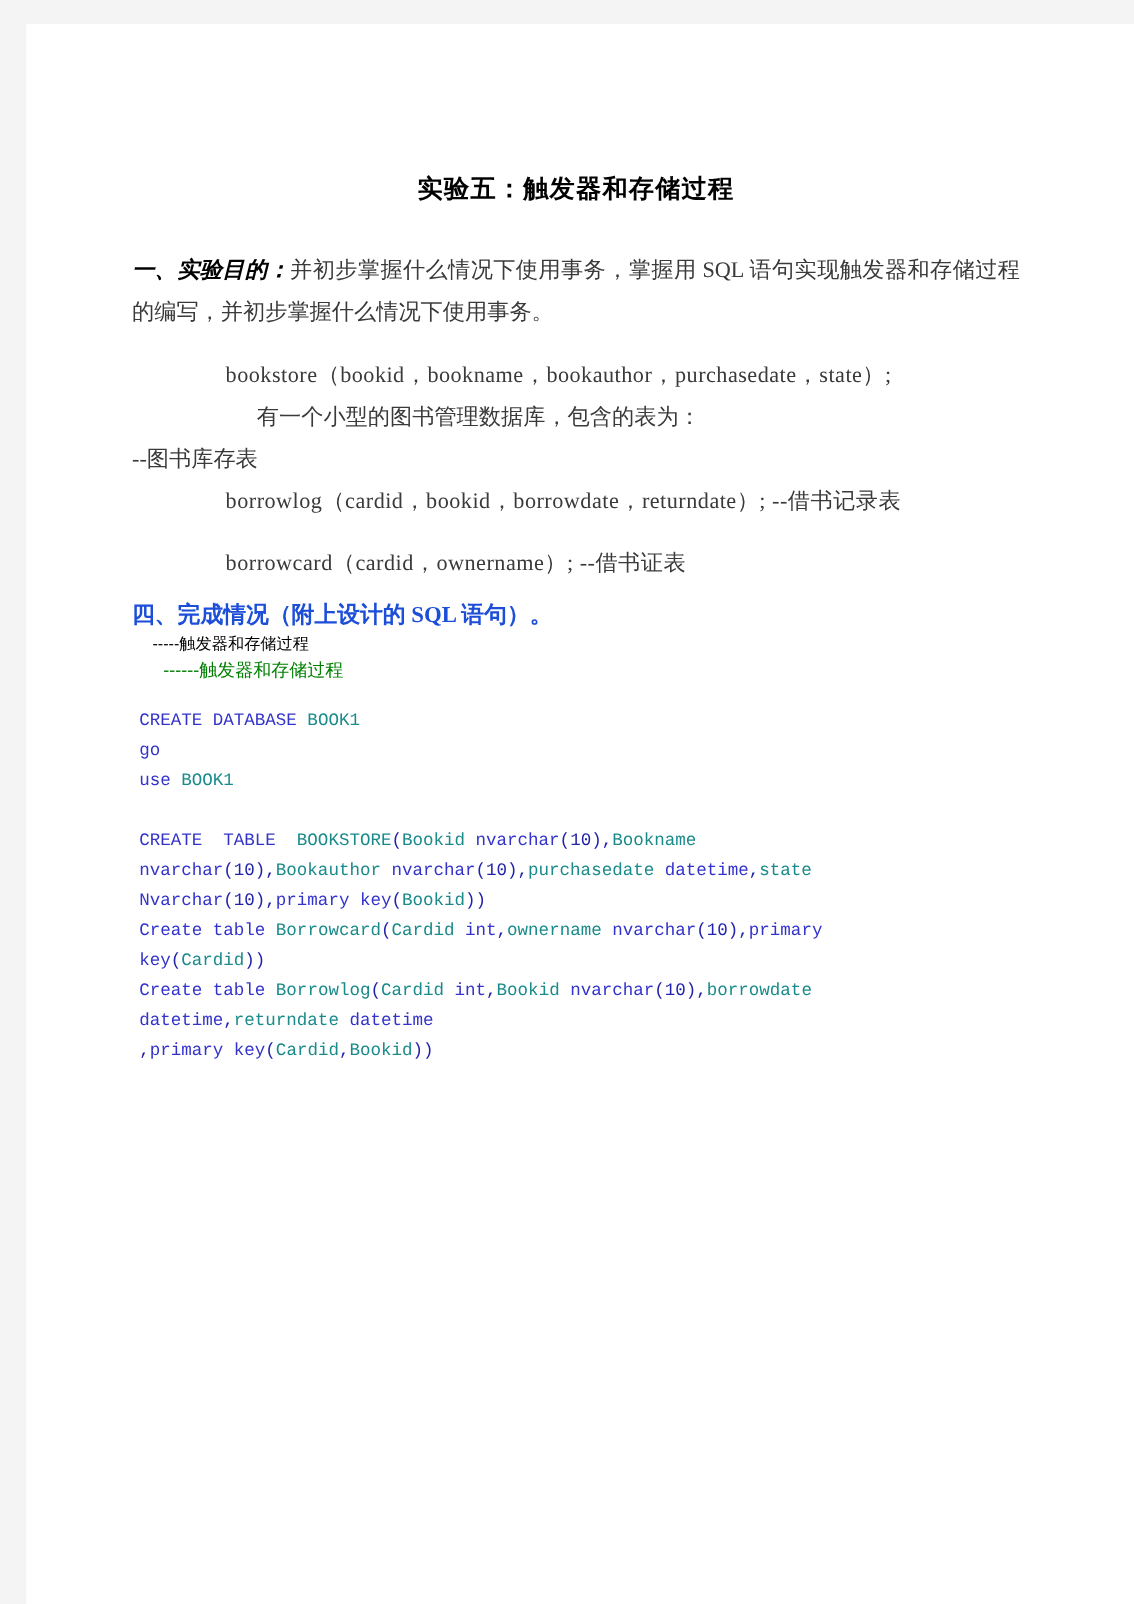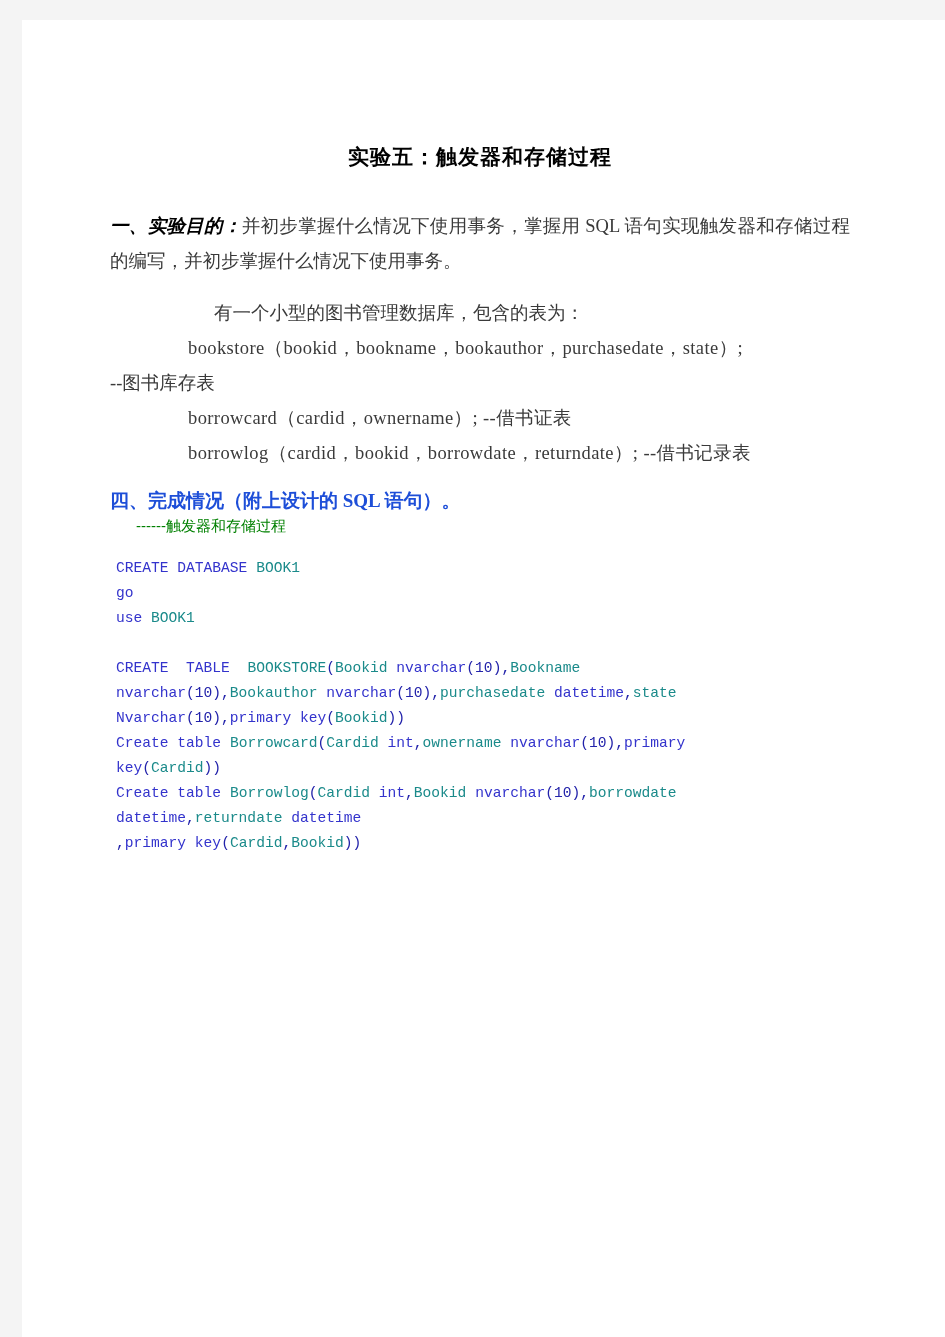--- a/index.html
+++ b/index.html
@@ -107,33 +107,34 @@
 
 <div class="page">
   <div class="content">
 
     <h1 class="doc-title">实验五：触发器和存储过程</h1>
 
     <p class="para"><span class="lead">一、实验目的：</span><span>并初步掌握什么情况下使用事务，掌握用 SQL 语句实现触发器和存储过程的编写，并初步掌握什么情况下使用事务。</span></p>
 
 
 
+    <p class="para tight indent-2 latin">bookstore（bookid，bookname，bookauthor，purchasedate，state）;</p>
+
     <p class="para tight indent-1">有一个小型的图书管理数据库，包含的表为：</p>
-
-    <p class="para tight indent-2 latin">bookstore（bookid，bookname，bookauthor，purchasedate，state）;</p>
 
     <p class="para tight indent-0">--图书库存表</p>
 
+    <p class="para indent-2 latin">borrowlog（cardid，bookid，borrowdate，returndate）; --借书记录表</p>
+
     <p class="para tight indent-2 latin">borrowcard（cardid，ownername）; --借书证表</p>
-
-    <p class="para indent-2 latin">borrowlog（cardid，bookid，borrowdate，returndate）; --借书记录表</p>
 
 
     <p class="section-four">四、完成情况（附上设计的 SQL 语句）。</p>
 
+    <p class="comment-line comment-black">-----触发器和存储过程</p>
 
     <p class="comment-line comment-green">------触发器和存储过程</p>
 
     <div class="code-block">
       <div class="code" id="code-host"><div><span style="color: rgb(51, 51, 204);">CREATE</span><span style="color: rgb(34, 34, 170);"> </span><span style="color: rgb(51, 51, 204);">DATABASE</span><span style="color: rgb(34, 34, 170);"> </span><span style="color: rgb(26, 138, 138);">BOOK1</span></div><div><span style="color: rgb(51, 51, 204);">go</span></div><div><span style="color: rgb(51, 51, 204);">use</span><span style="color: rgb(34, 34, 170);"> </span><span style="color: rgb(26, 138, 138);">BOOK1</span></div><div class="blank-line"></div><div><span style="color: rgb(51, 51, 204);">CREATE</span><span style="color: rgb(34, 34, 170);">  </span><span style="color: rgb(51, 51, 204);">TABLE</span><span style="color: rgb(34, 34, 170);">  </span><span style="color: rgb(26, 138, 138);">BOOKSTORE</span><span style="color: rgb(34, 34, 170);">(</span><span style="color: rgb(26, 138, 138);">Bookid</span><span style="color: rgb(34, 34, 170);"> </span><span style="color: rgb(51, 51, 204);">nvarchar</span><span style="color: rgb(34, 34, 170);">(</span><span style="color: rgb(34, 34, 170);">10</span><span style="color: rgb(34, 34, 170);">),</span><span style="color: rgb(26, 138, 138);">Bookname</span></div><div><span style="color: rgb(51, 51, 204);">nvarchar</span><span style="color: rgb(34, 34, 170);">(</span><span style="color: rgb(34, 34, 170);">10</span><span style="color: rgb(34, 34, 170);">),</span><span style="color: rgb(26, 138, 138);">Bookauthor</span><span style="color: rgb(34, 34, 170);"> </span><span style="color: rgb(51, 51, 204);">nvarchar</span><span style="color: rgb(34, 34, 170);">(</span><span style="color: rgb(34, 34, 170);">10</span><span style="color: rgb(34, 34, 170);">),</span><span style="color: rgb(26, 138, 138);">purchasedate</span><span style="color: rgb(34, 34, 170);"> </span><span style="color: rgb(51, 51, 204);">datetime</span><span style="color: rgb(34, 34, 170);">,</span><span style="color: rgb(26, 138, 138);">state</span></div><div><span style="color: rgb(51, 51, 204);">Nvarchar</span><span style="color: rgb(34, 34, 170);">(</span><span style="color: rgb(34, 34, 170);">10</span><span style="color: rgb(34, 34, 170);">),</span><span style="color: rgb(51, 51, 204);">primary</span><span style="color: rgb(34, 34, 170);"> </span><span style="color: rgb(51, 51, 204);">key</span><span style="color: rgb(34, 34, 170);">(</span><span style="color: rgb(26, 138, 138);">Bookid</span><span style="color: rgb(34, 34, 170);">))</span></div><div><span style="color: rgb(51, 51, 204);">Create</span><span style="color: rgb(34, 34, 170);"> </span><span style="color: rgb(51, 51, 204);">table</span><span style="color: rgb(34, 34, 170);"> </span><span style="color: rgb(26, 138, 138);">Borrowcard</span><span style="color: rgb(34, 34, 170);">(</span><span style="color: rgb(26, 138, 138);">Cardid</span><span style="color: rgb(34, 34, 170);"> </span><span style="color: rgb(51, 51, 204);">int</span><span style="color: rgb(34, 34, 170);">,</span><span style="color: rgb(26, 138, 138);">ownername</span><span style="color: rgb(34, 34, 170);"> </span><span style="color: rgb(51, 51, 204);">nvarchar</span><span style="color: rgb(34, 34, 170);">(</span><span style="color: rgb(34, 34, 170);">10</span><span style="color: rgb(34, 34, 170);">),</span><span style="color: rgb(51, 51, 204);">primary</span></div><div><span style="color: rgb(51, 51, 204);">key</span><span style="color: rgb(34, 34, 170);">(</span><span style="color: rgb(26, 138, 138);">Cardid</span><span style="color: rgb(34, 34, 170);">))</span></div><div><span style="color: rgb(51, 51, 204);">Create</span><span style="color: rgb(34, 34, 170);"> </span><span style="color: rgb(51, 51, 204);">table</span><span style="color: rgb(34, 34, 170);"> </span><span style="color: rgb(26, 138, 138);">Borrowlog</span><span style="color: rgb(34, 34, 170);">(</span><span style="color: rgb(26, 138, 138);">Cardid</span><span style="color: rgb(34, 34, 170);"> </span><span style="color: rgb(51, 51, 204);">int</span><span style="color: rgb(34, 34, 170);">,</span><span style="color: rgb(26, 138, 138);">Bookid</span><span style="color: rgb(34, 34, 170);"> </span><span style="color: rgb(51, 51, 204);">nvarchar</span><span style="color: rgb(34, 34, 170);">(</span><span style="color: rgb(34, 34, 170);">10</span><span style="color: rgb(34, 34, 170);">),</span><span style="color: rgb(26, 138, 138);">borrowdate</span></div><div><span style="color: rgb(51, 51, 204);">datetime</span><span style="color: rgb(34, 34, 170);">,</span><span style="color: rgb(26, 138, 138);">returndate</span><span style="color: rgb(34, 34, 170);"> </span><span style="color: rgb(51, 51, 204);">datetime</span></div><div><span style="color: rgb(34, 34, 170);">,</span><span style="color: rgb(51, 51, 204);">primary</span><span style="color: rgb(34, 34, 170);"> </span><span style="color: rgb(51, 51, 204);">key</span><span style="color: rgb(34, 34, 170);">(</span><span style="color: rgb(26, 138, 138);">Cardid</span><span style="color: rgb(34, 34, 170);">,</span><span style="color: rgb(26, 138, 138);">Bookid</span><span style="color: rgb(34, 34, 170);">))</span></div></div>
     </div>
 
   </div>
 </div>
 

